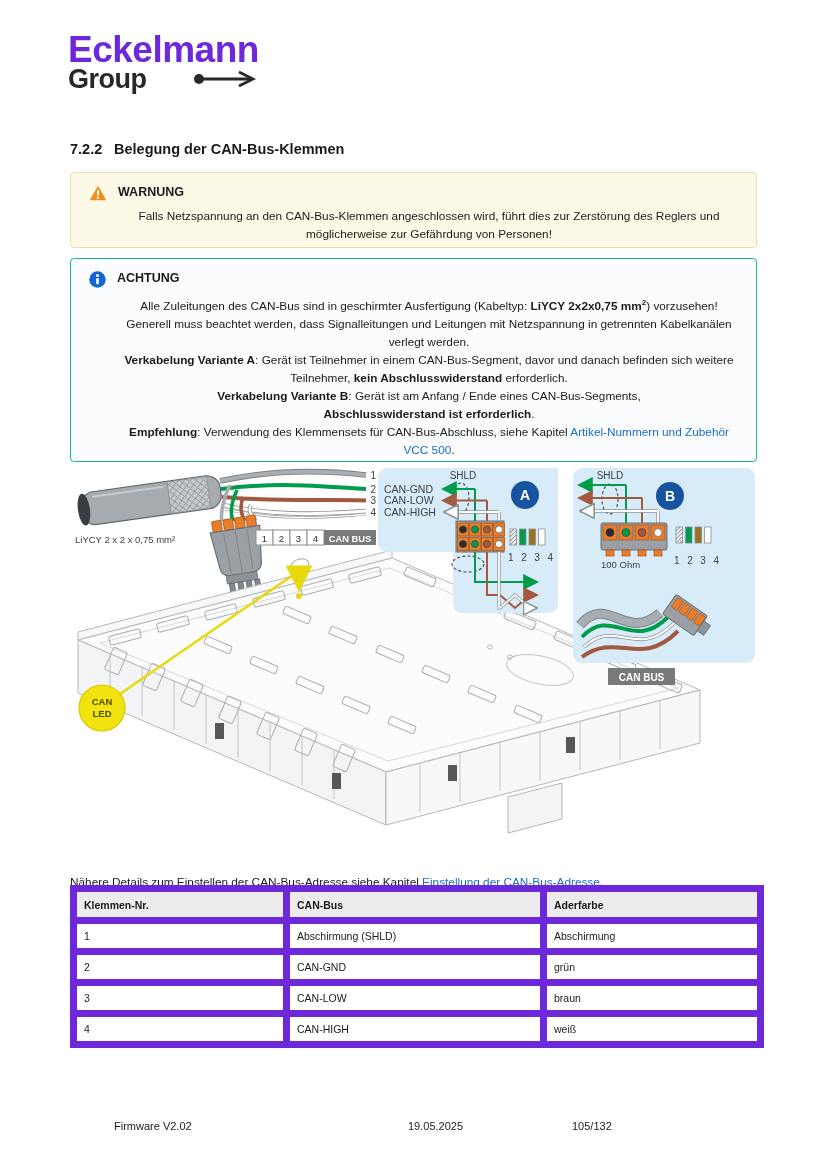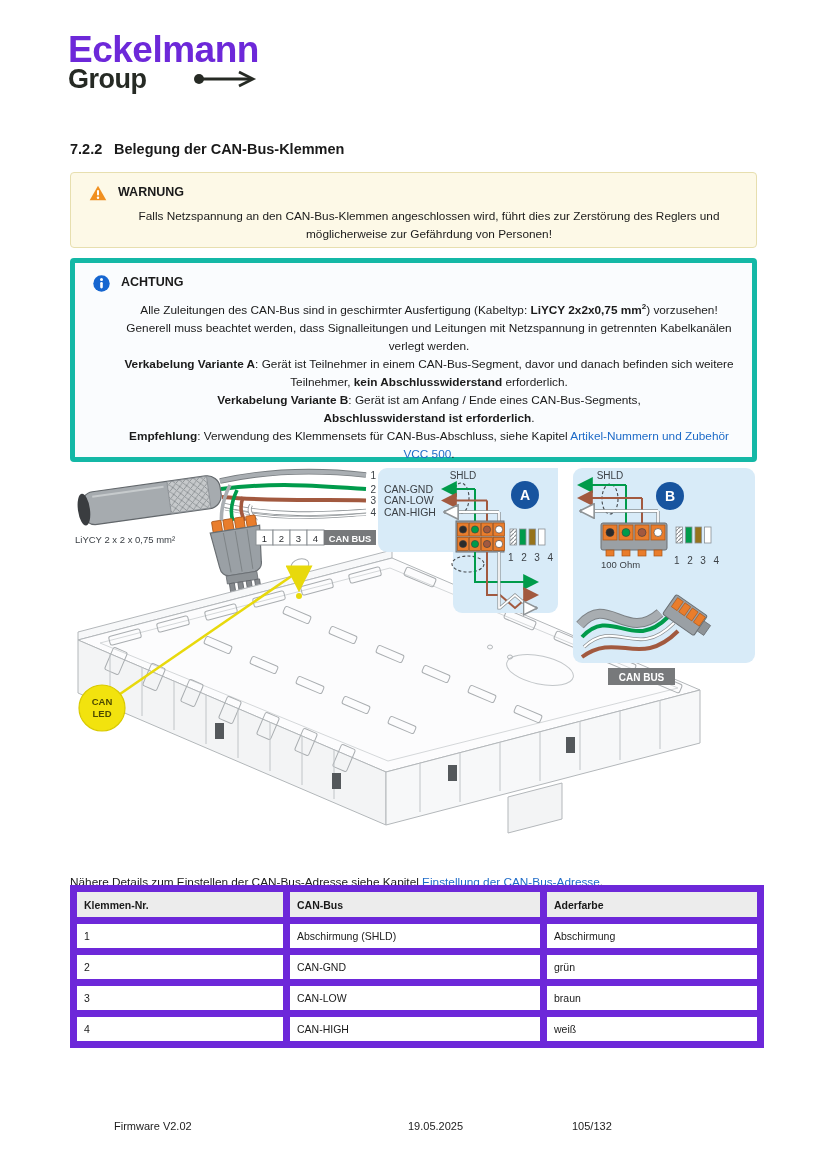--- a/index.html
+++ b/index.html
@@ -9,21 +9,21 @@
   .logo{position:absolute;left:68px;top:34px;}
   .logo-brand{font-size:37px;font-weight:bold;color:#6d28d9;letter-spacing:-0.5px;line-height:32px;}
   .logo-group-row{display:flex;align-items:center;gap:8px;margin-top:-1px;justify-content:space-between;}
   .logo-group{font-size:27px;font-weight:bold;color:#262A24;letter-spacing:-0.5px;line-height:28px;}
   
   .heading{position:absolute;left:70px;top:141px;font-size:14.5px;font-weight:bold;display:flex;}
   .heading-num{width:44px;}
   
   .box{position:absolute;left:70px;width:687px;box-sizing:border-box;border-radius:4px;}
   .warning-box{top:172px;height:76px;background:#FDF9E7;border:1px solid #E7DFAF;padding:12px 16px 0 18px;}
-  .notice-box{top:258px;height:204px;background:#FAFCFE;border:5px solid #14b8a6;padding:12px 16px 0 18px;}
+  .notice-box{top:258px;height:204px;background:#FAFCFE;border:1px solid #14b8a6;padding:12px 16px 0 18px;}
   .box-head{display:flex;align-items:flex-start;gap:11px;}
   .box-title{font-size:12.5px;font-weight:bold;}
   .box-body{margin:6px 0 0 29px;font-size:11.8px;line-height:18px;text-align:center;}
   .b{font-weight:bold;}
   sup{font-size:8px;}
   a.link{color:#1E6BC8;text-decoration:none;cursor:pointer;}
   
   .diagram{position:absolute;left:70px;top:465px;width:687px;height:392px;}
   .diagram svg{font-family:"Liberation Sans",sans-serif;}
   

